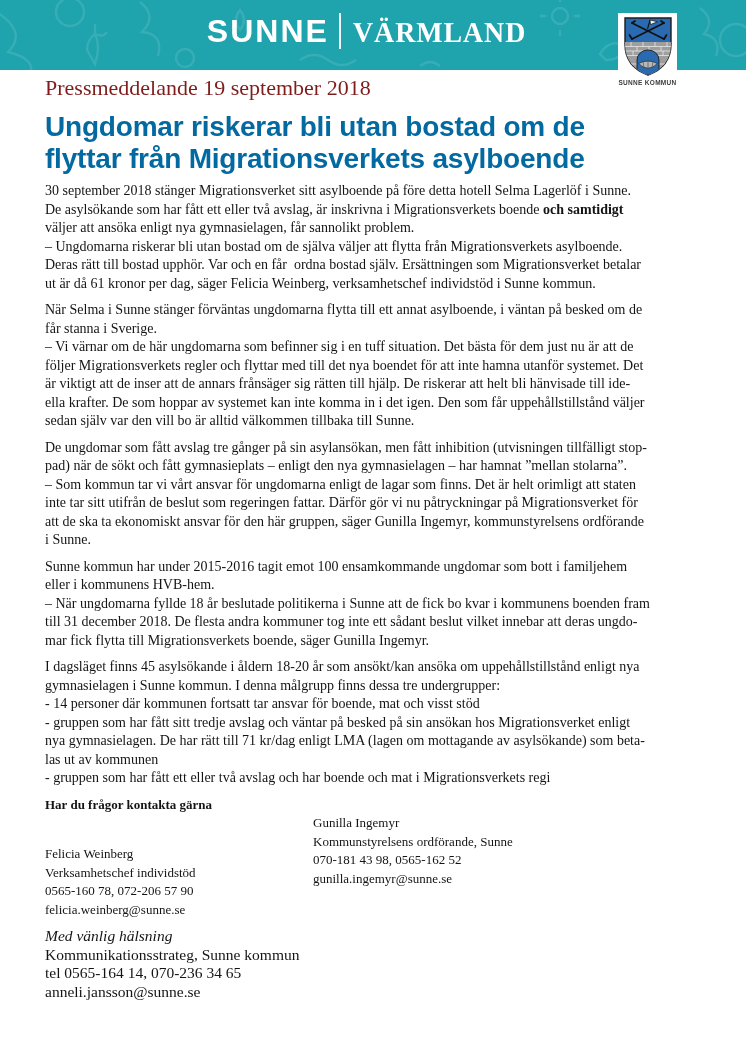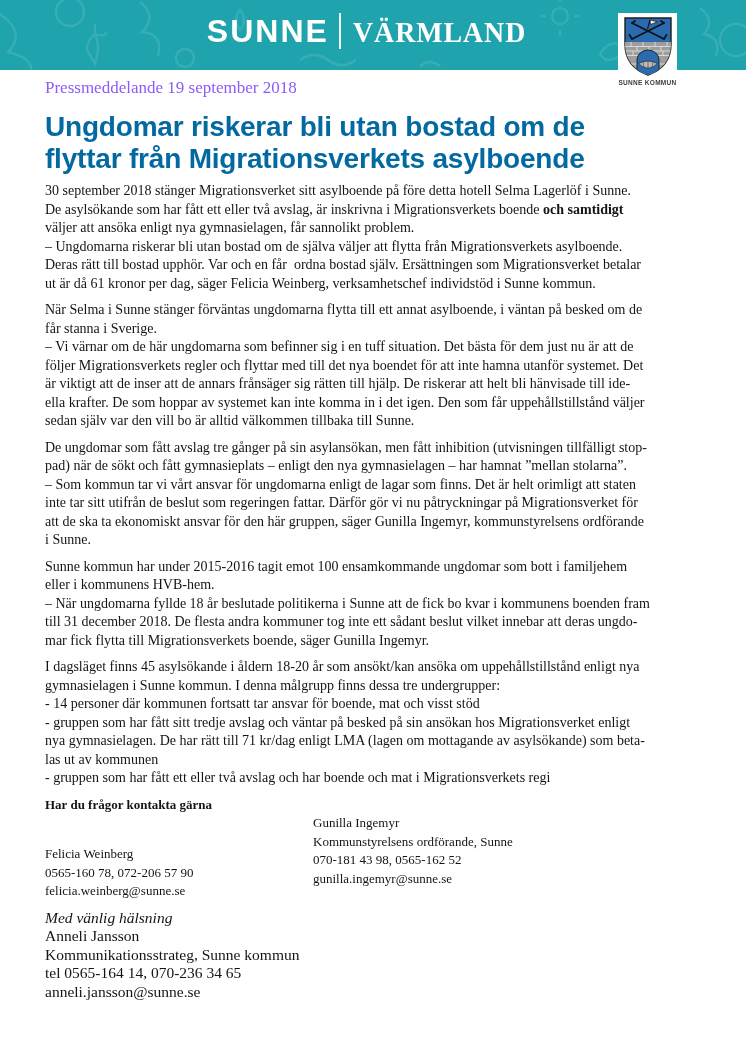--- a/index.html
+++ b/index.html
@@ -48,21 +48,21 @@
   }
   .logo-crest{margin-top:4px;}
   .logo-caption{
     margin-top:2px;
     font-family:"Liberation Sans", sans-serif;
     font-weight:bold;font-size:6.5px;line-height:8px;
     letter-spacing:.3px;color:#3c3c3c;white-space:nowrap;
   }
   
   .content{padding:8px 34px 0 45px;width:667px;}
-  .date-line{font-size:17px;line-height:20px;color:#8b5cf6;}
+  .date-line{font-size:22px;line-height:20px;color:#7f1d1d;}
   .headline{
     font-family:"Liberation Sans", sans-serif;
     font-weight:bold;font-size:28px;line-height:32px;
     color:#0369a1;margin:13px 0 7px 0;
     white-space:pre-wrap;letter-spacing:-0.2px;
   }
   .body-paragraph{
     font-size:14px;line-height:18.5px;
     margin:0 0 8px 0;white-space:pre-wrap;
   }
@@ -197,34 +197,34 @@
 nya gymnasielagen. De har rätt till 71 kr/dag enligt LMA (lagen om mottagande av asylsökande) som beta-
 las ut av kommunen
 - gruppen som har fått ett eller två avslag och har boende och mat i Migrationsverkets regi</span></p>
       </div>
 
     <section class="contact-section">
       <div class="contact-heading">Har du frågor kontakta gärna</div>
       <div class="contact-columns">
         <div class="contact-col-left">
           <div>Felicia Weinberg</div>
+          <div>Verksamhetschef individstöd</div>
           <div>0565-160 78, 072-206 57 90</div>
           <div>felicia.weinberg@sunne.se</div>
         </div>
         <div class="contact-col-right">
           <div>Gunilla Ingemyr</div>
           <div>Kommunstyrelsens ordförande, Sunne</div>
           <div>070-181 43 98, 0565-162 52</div>
           <div>gunilla.ingemyr@sunne.se</div>
         </div>
       </div>
     </section>
 
     <section class="signoff">
       <div class="italic">Med vänlig hälsning</div>
-      <div>Anneli Jansson</div>
       <div>Kommunikationsstrateg, Sunne kommun</div>
       <div>tel 0565-164 14, 070-236 34 65</div>
       <div>anneli.jansson@sunne.se</div>
     </section>
 
   </main>
 </div>
 
 </body></html>

